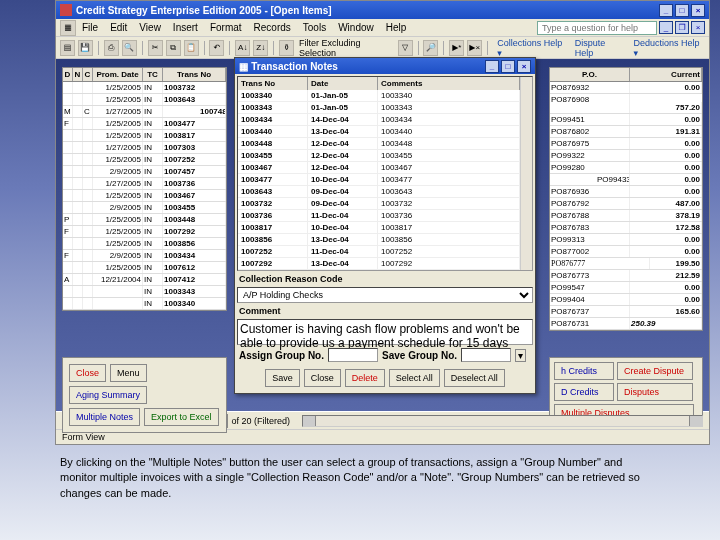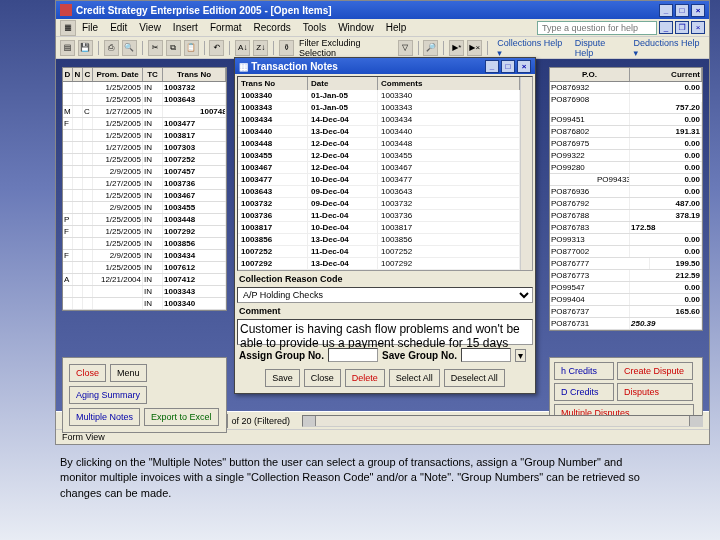--- a/index.html
+++ b/index.html
@@ -328,32 +328,32 @@
           <div class="gr">
             <div class="gc" style="width: 80px;">PO876792</div>
             <div class="gc" style="flex: 1 1 0%; text-align: right; font-weight: bold;">487.00</div>
           </div>
           <div class="gr">
             <div class="gc" style="width: 80px;">PO876788</div>
             <div class="gc" style="flex: 1 1 0%; text-align: right; font-weight: bold;">378.19</div>
           </div>
           <div class="gr">
             <div class="gc" style="width: 80px;">PO876783</div>
-            <div class="gc" style="flex: 1 1 0%; font-weight: bold;">172.58</div>
+            <div class="gc" style="flex: 1 1 0%; text-align: right; font-weight: bold;">172.58</div>
           </div>
           <div class="gr">
             <div class="gc" style="width: 80px;">PO99313</div>
             <div class="gc" style="flex: 1 1 0%; text-align: right; font-weight: bold;">0.00</div>
           </div>
           <div class="gr">
             <div class="gc" style="width: 80px;">PO877002</div>
             <div class="gc" style="flex: 1 1 0%; text-align: right; font-weight: bold;">0.00</div>
           </div>
           <div class="gr">
-            <div class="gc" style="width: 100px;">PO876777</div>
+            <div class="gc" style="width: 100px; font-family: Liberation Serif, serif;">PO876777</div>
             <div class="gc" style="flex: 1 1 0%; text-align: right; font-weight: bold;">199.50</div>
           </div>
           <div class="gr">
             <div class="gc" style="width: 80px;">PO876773</div>
             <div class="gc" style="flex: 1 1 0%; text-align: right; font-weight: bold;">212.59</div>
           </div>
           <div class="gr">
             <div class="gc" style="width: 80px;">PO99547</div>
             <div class="gc" style="flex: 1 1 0%; text-align: right; font-weight: bold;">0.00</div>
           </div>

